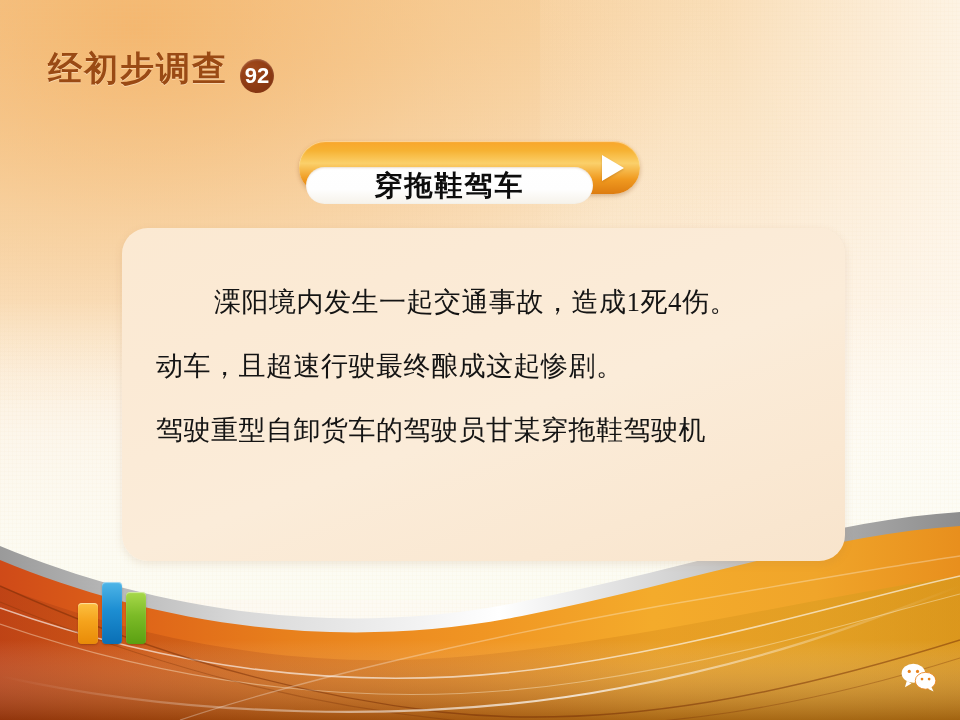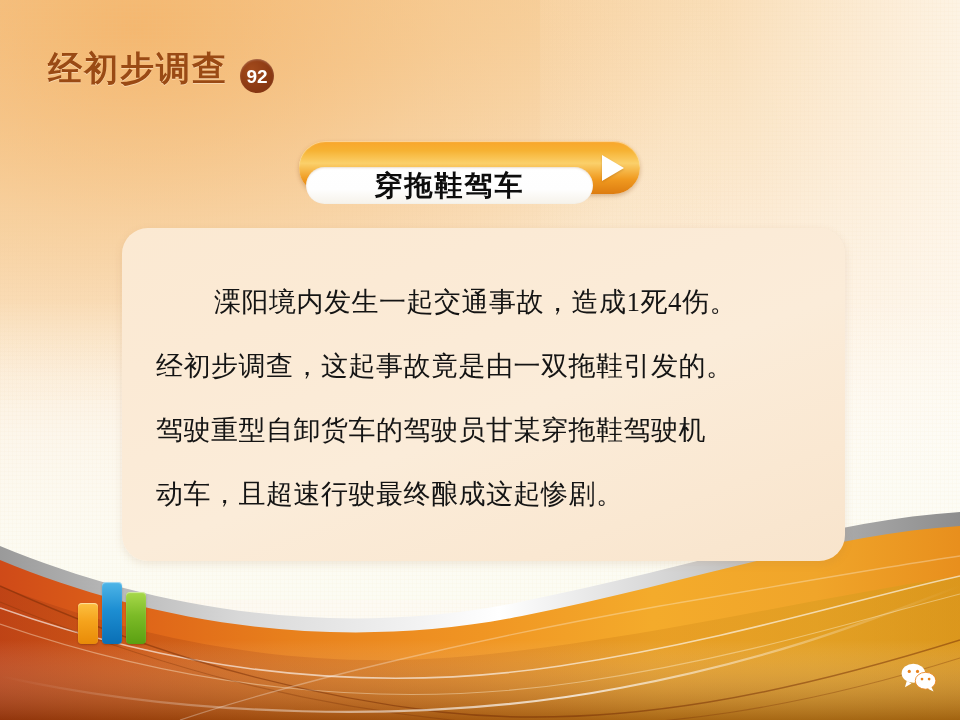--- a/index.html
+++ b/index.html
@@ -104,21 +104,21 @@
     text-shadow: 0 1px 0 rgba(255,255,255,0.35);
     white-space: nowrap;
   }
   .page-badge {
     width: 34px;
     height: 34px;
     border-radius: 50%;
     background: radial-gradient(circle at 35% 30%, #a24a1c 0%, #8d3a13 55%, #7b3010 100%);
     color: #ffffff;
     font-family: "Liberation Sans", sans-serif;
-    font-size: 19px;
+    font-size: 22px;
     font-weight: 700;
     display: flex;
     align-items: center;
     justify-content: center;
     line-height: 1;
     box-shadow: inset 0 1px 2px rgba(255,255,255,0.25);
     margin-top: 15px;
   }
 
   
@@ -312,23 +312,22 @@
     <div class="banner-inner">
       <span class="banner-text">穿拖鞋驾车</span>
     </div>
     <div class="banner-play">
       <span class="tri"></span>
     </div>
   </div>
 
   <div class="content-card">
     <div class="body-line indent">溧阳境内发生一起交通事故，造成1死4伤。</div>
-    <div class="body-line">经初步调查，这起事故竟是由一双拖鞋引发的。</div>
+    <div class="body-line">动车，且超速行驶最终酿成这起惨剧。</div>
     <div class="body-line">驾驶重型自卸货车的驾驶员甘某穿拖鞋驾驶机</div>
-    <div class="body-line">动车，且超速行驶最终酿成这起惨剧。</div>
   </div>
 
   <div class="bars-logo">
     <span class="bar orange"></span>
     <span class="bar blue"></span>
     <span class="bar green"></span>
   </div>
 
   <div class="wechat-mark">
     <svg class="wechat-icon" viewBox="0 0 40 32">

